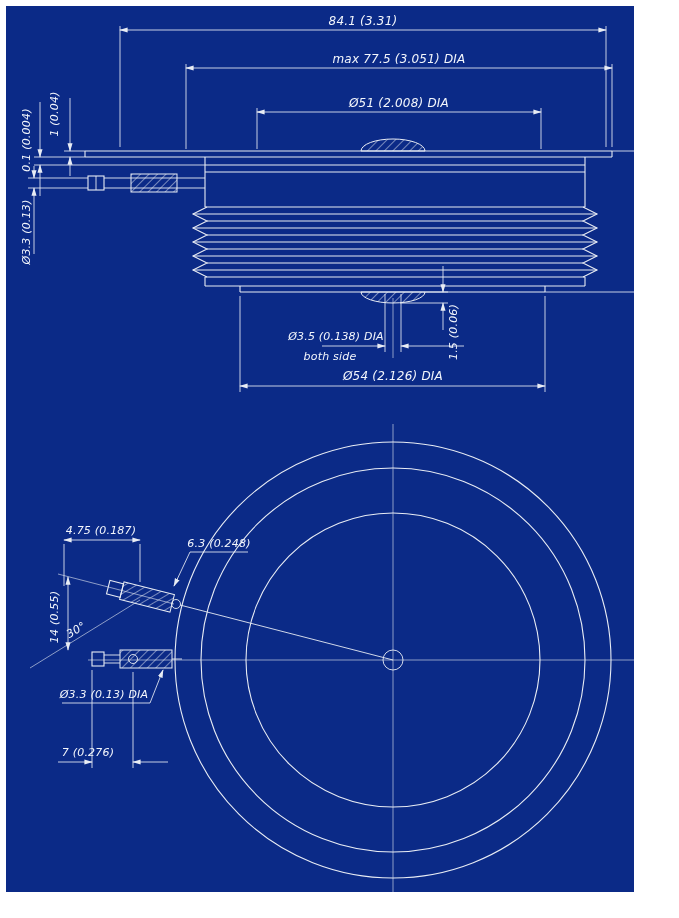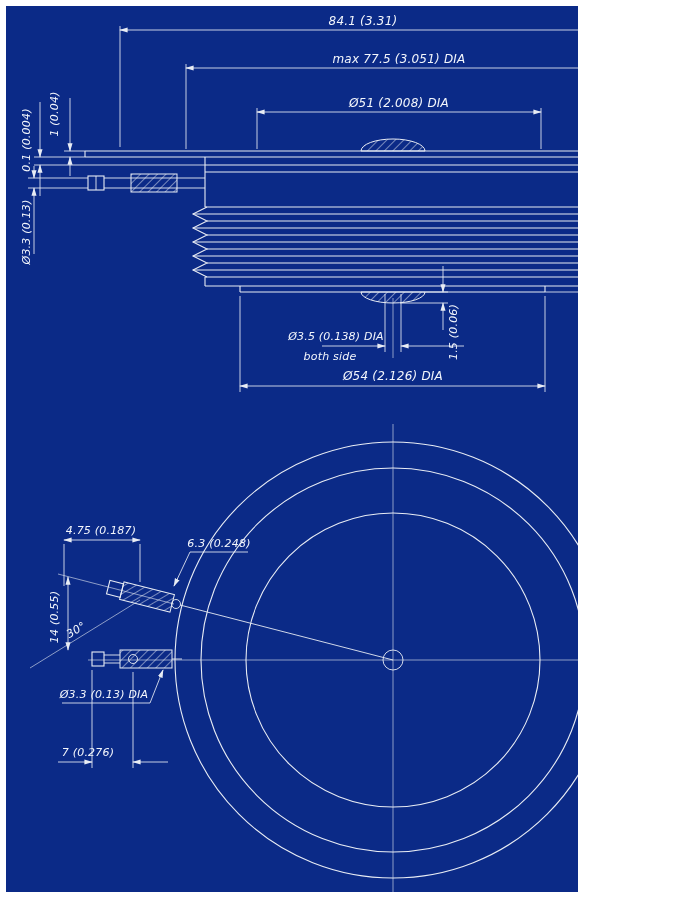--- a/index.html
+++ b/index.html
@@ -1,21 +1,21 @@
 <!DOCTYPE html>
 <html style="--bg: #0b2a87; --line: #e8ecf4; --text: #f3f6fc;"><head>
 <meta charset="utf-8">
 <style>
   :root{
     --bg:#0b2a87;
     --line:#e8ecf4;
     --text:#f3f6fc;
   }
   html,body{margin:0;padding:0;background:#ffffff;}
-  .page{width:578px;height:918px;position:relative;background:#ffffff;overflow:hidden;}
+  .page{width:634px;height:918px;position:relative;background:#ffffff;overflow:hidden;}
   svg{display:block;}
   .ol{stroke:var(--line);stroke-width:1.1;fill:none;}
   .tl{stroke:var(--line);stroke-width:0.9;fill:none;}
   .cl{stroke:var(--line);stroke-width:0.7;fill:none;opacity:.85;}
   .dl{stroke:var(--line);stroke-width:0.85;fill:none;}
   .hatched{fill:url(#hatch);stroke:var(--line);stroke-width:1;}
   text{fill:var(--text);font:italic 12px "DejaVu Sans", sans-serif;letter-spacing:.2px;}
   .small{font-size:11px;}
 </style>
 </head>

